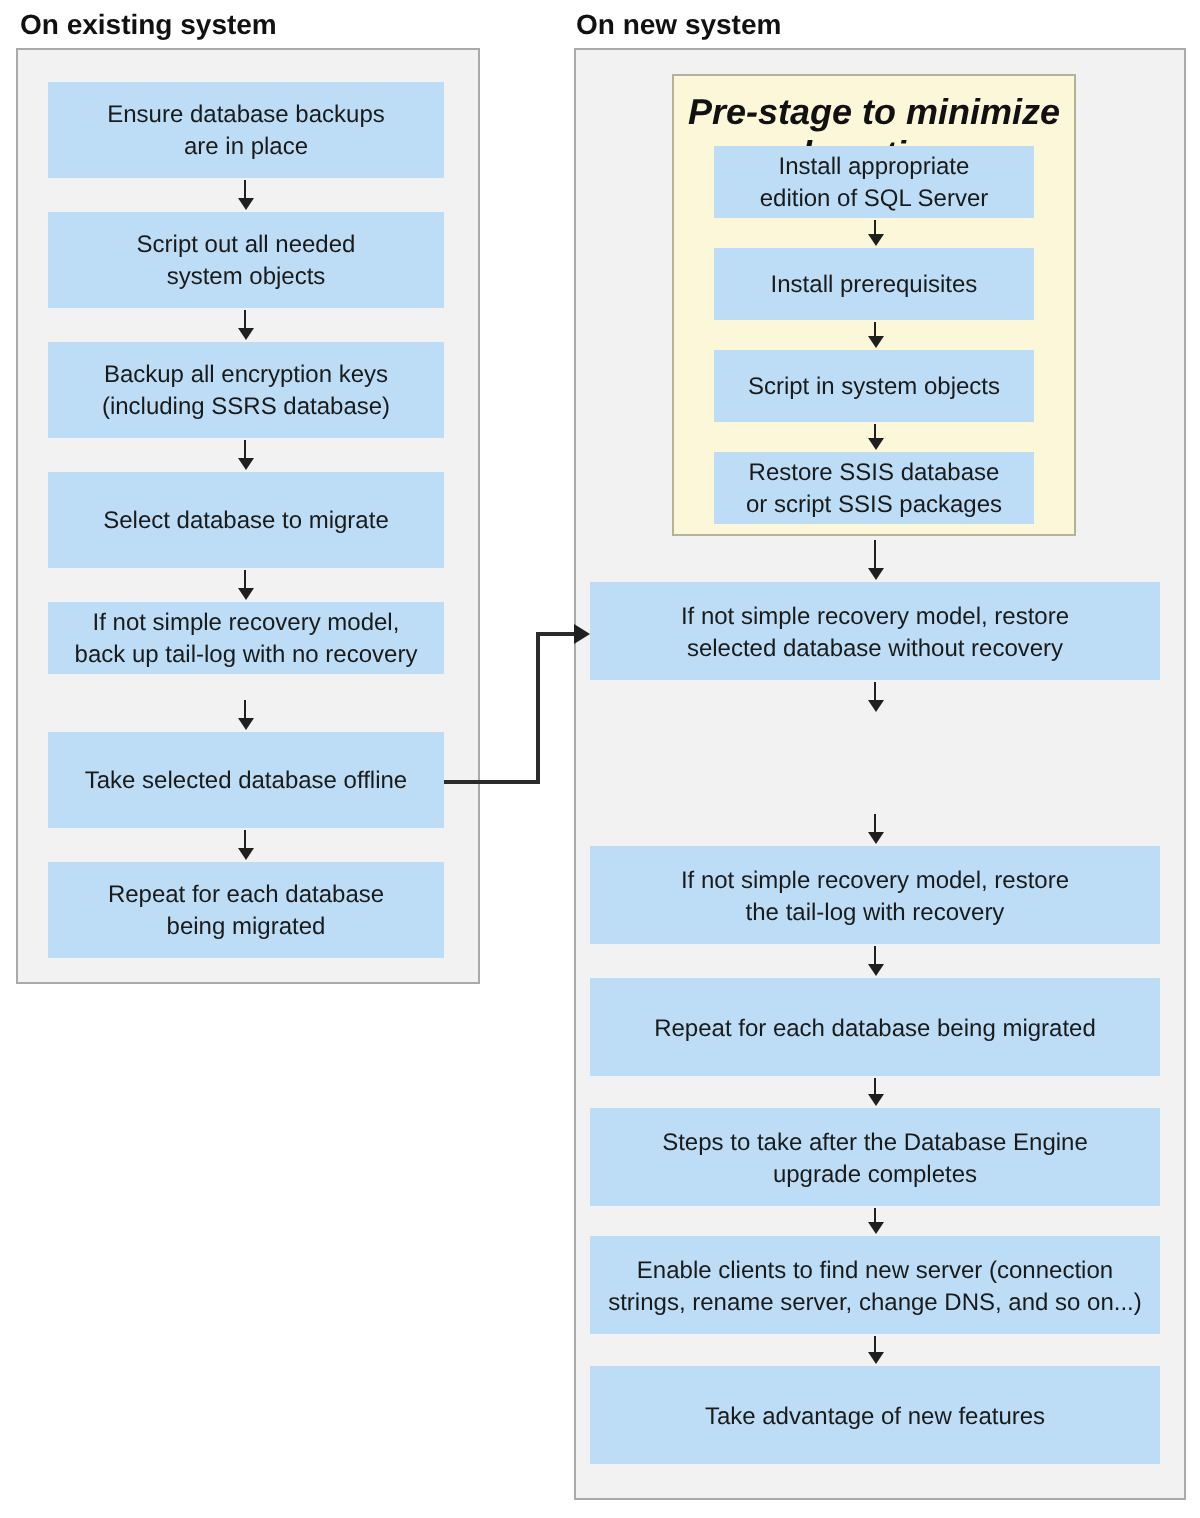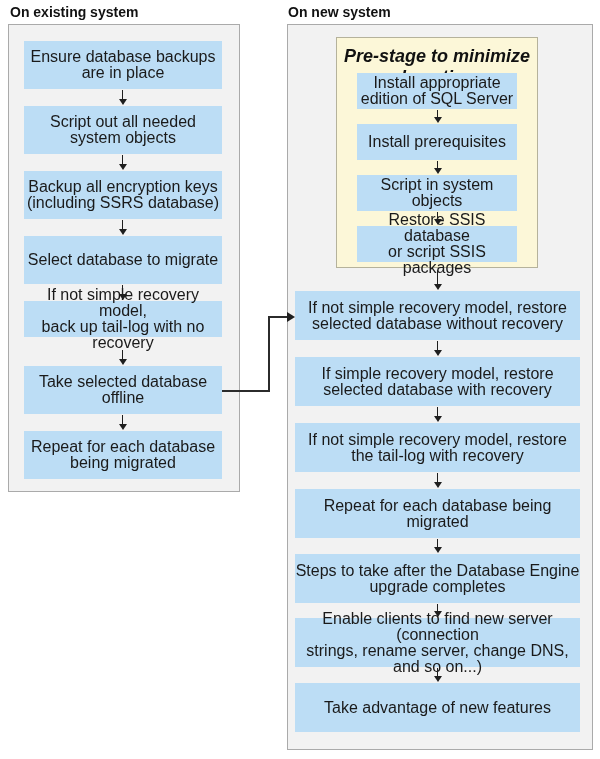--- a/index.html
+++ b/index.html
@@ -11,21 +11,21 @@
   .col-title{
     position:absolute;font-size:14px;font-weight:bold;color:#111;
     white-space:nowrap;
   }
   .panel{
     position:absolute;background:#f2f2f2;border:1px solid #aaaaaa;
     box-sizing:border-box;
   }
   .step{
     position:absolute;display:flex;align-items:center;justify-content:center;
-    text-align:center;font-size:16px;line-height:16px;white-space:pre-line;
+    text-align:center;font-size:12px;line-height:16px;white-space:pre-line;
     box-sizing:border-box;
   }
   .blue{background:#bcddf5;}
   .prestage{
     position:absolute;background:#fcf7d8;border:1px solid #b5b29b;
     box-sizing:border-box;
   }
   .prestage-title{
     position:absolute;left:0;right:0;top:8px;text-align:center;
     font-weight:bold;font-style:italic;font-size:18px;color:#111;
@@ -120,22 +120,20 @@
       <div class="head"></div>
     </div>
 
   <div class="arrow-down" style="left:433px;top:270px;height:20px;">
       <div class="stem"></div>
       <div class="head"></div>
     </div>
 
   <div class="step blue" style="left:295px;top:291px;width:285px;height:49px;">If not simple recovery model, restore
 selected database without recovery</div>
-  <div class="step blue" style="left:295px;top:357px;width:285px;height:49px;">If simple recovery model, restore
-selected database with recovery</div>
   <div class="step blue" style="left:295px;top:423px;width:285px;height:49px;">If not simple recovery model, restore
 the tail-log with recovery</div>
   <div class="step blue" style="left:295px;top:489px;width:285px;height:49px;">Repeat for each database being migrated</div>
   <div class="step blue" style="left:295px;top:554px;width:285px;height:49px;">Steps to take after the Database Engine
 upgrade completes</div>
   <div class="step blue" style="left:295px;top:618px;width:285px;height:49px;">Enable clients to find new server (connection
 strings, rename server, change DNS, and so on...)</div>
   <div class="step blue" style="left:295px;top:683px;width:285px;height:49px;">Take advantage of new features</div>
 
   <div class="arrow-down" style="left:433px;top:341px;height:15px;">

